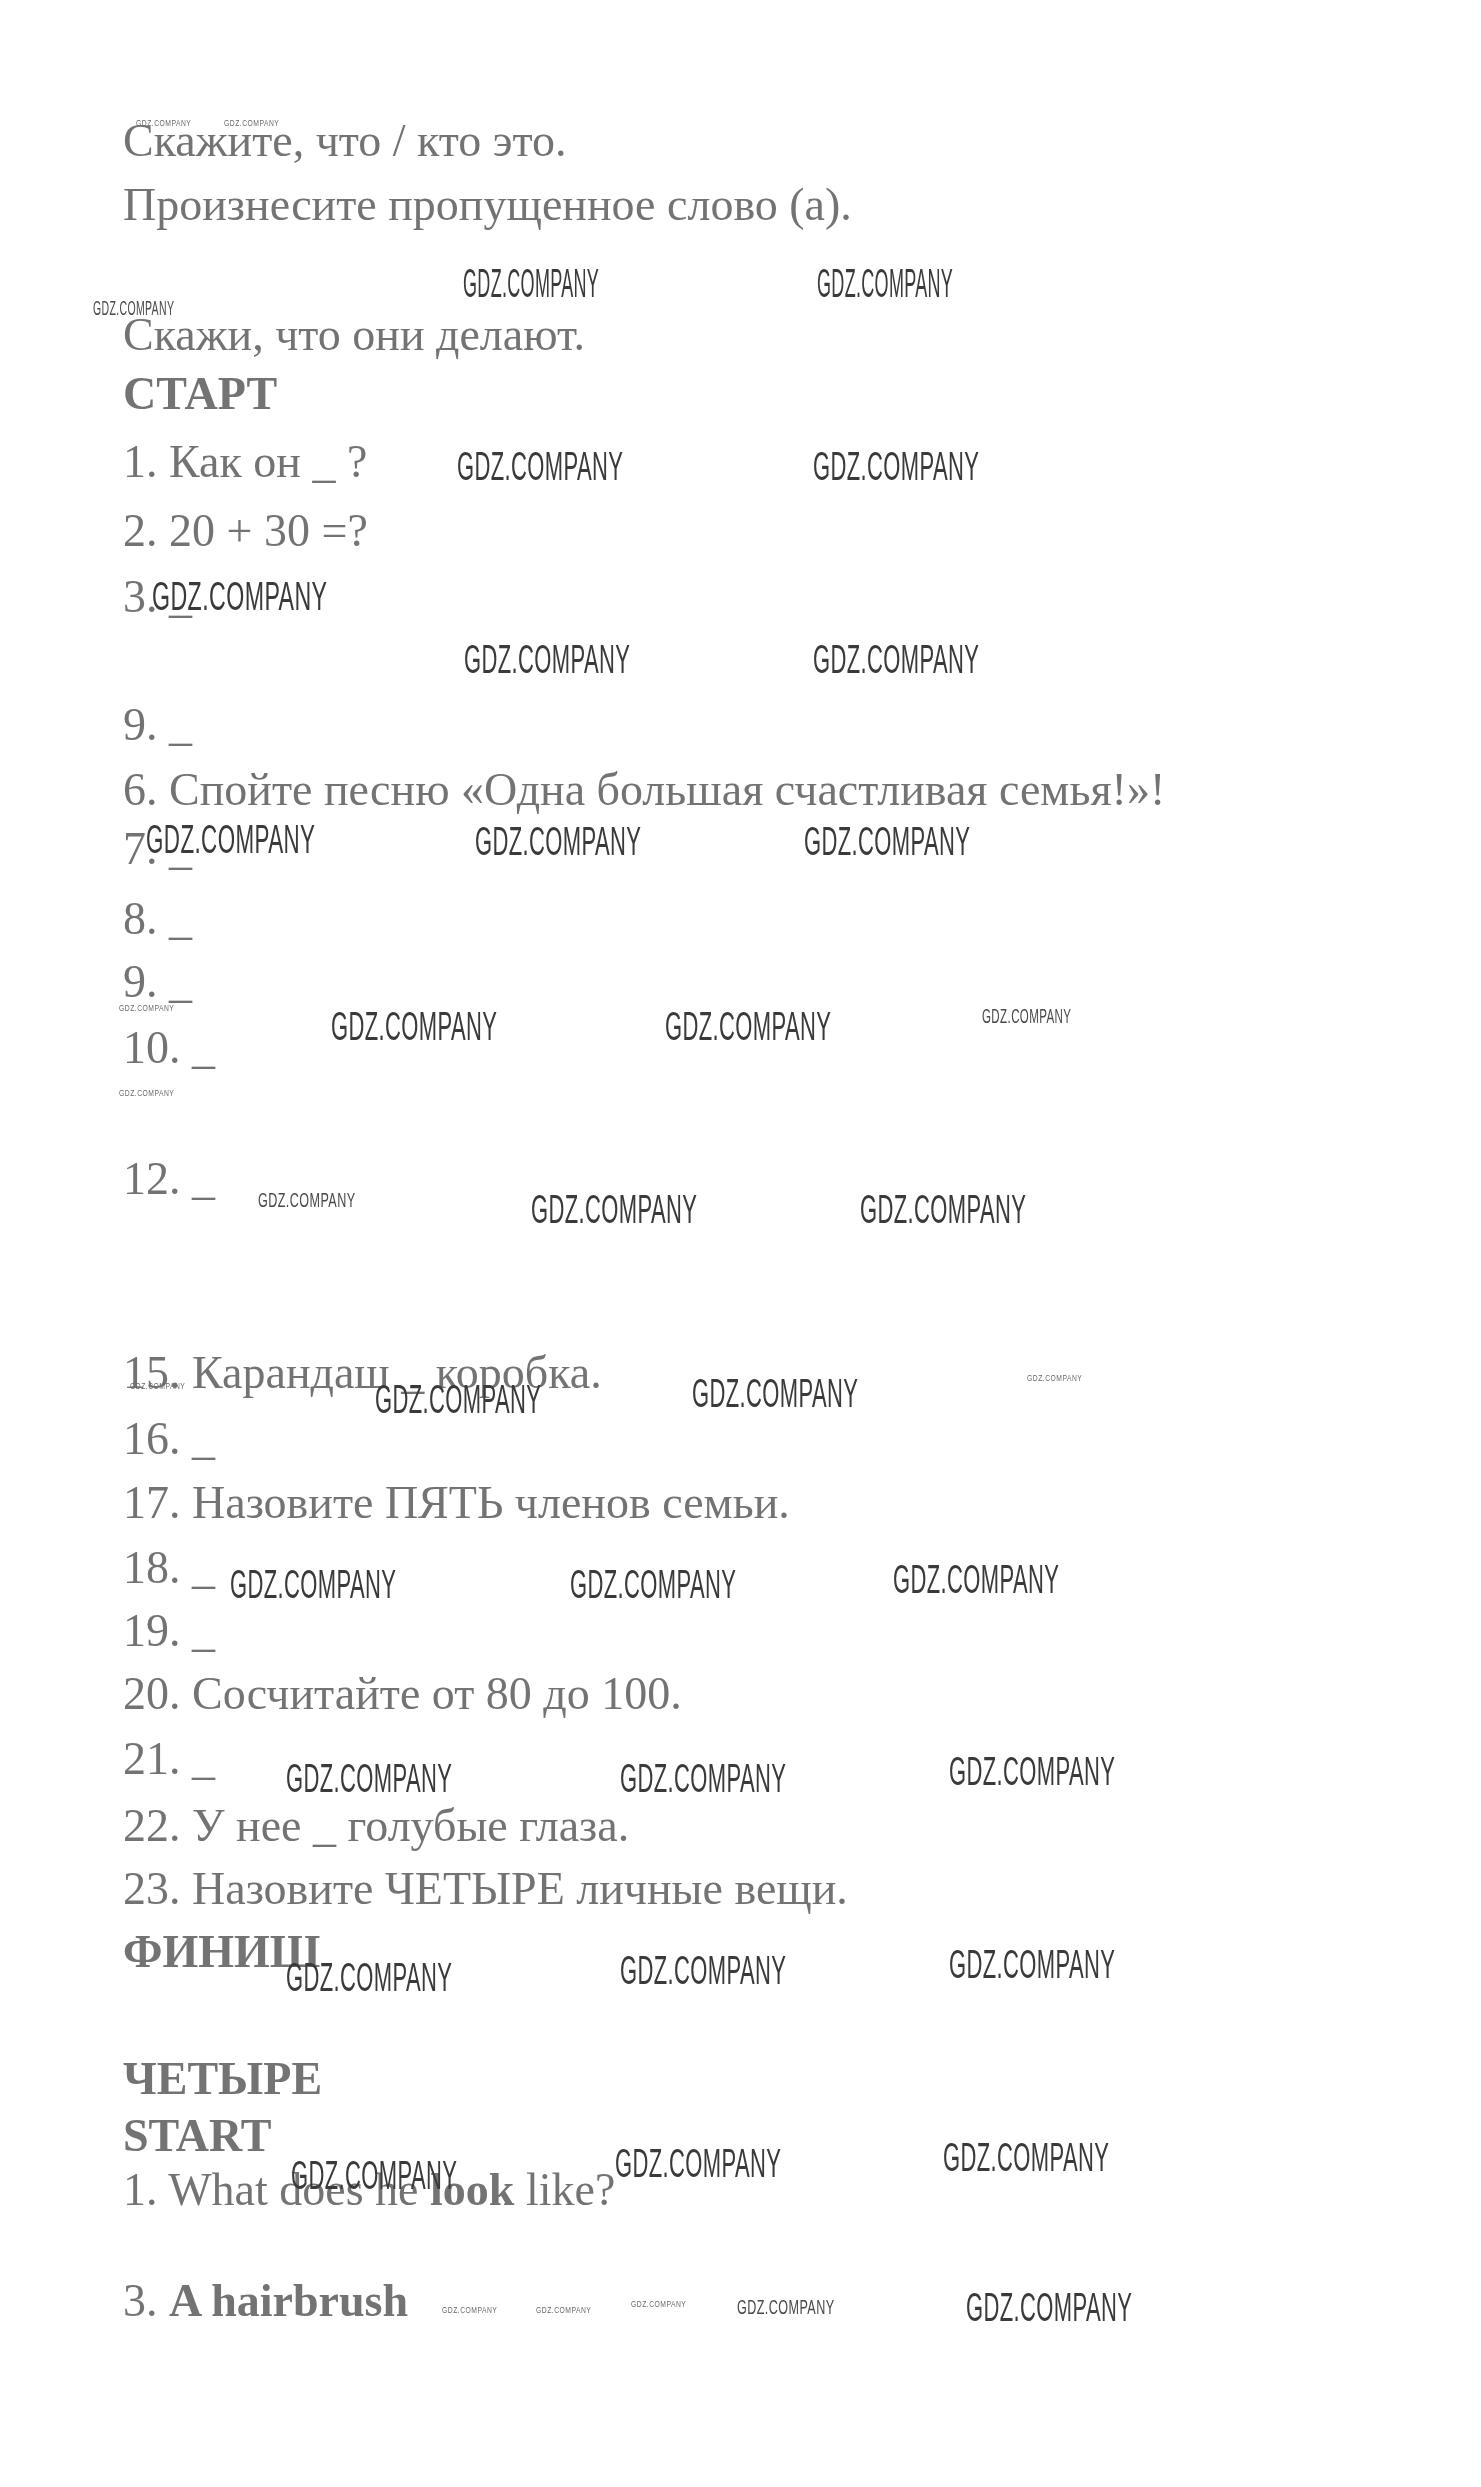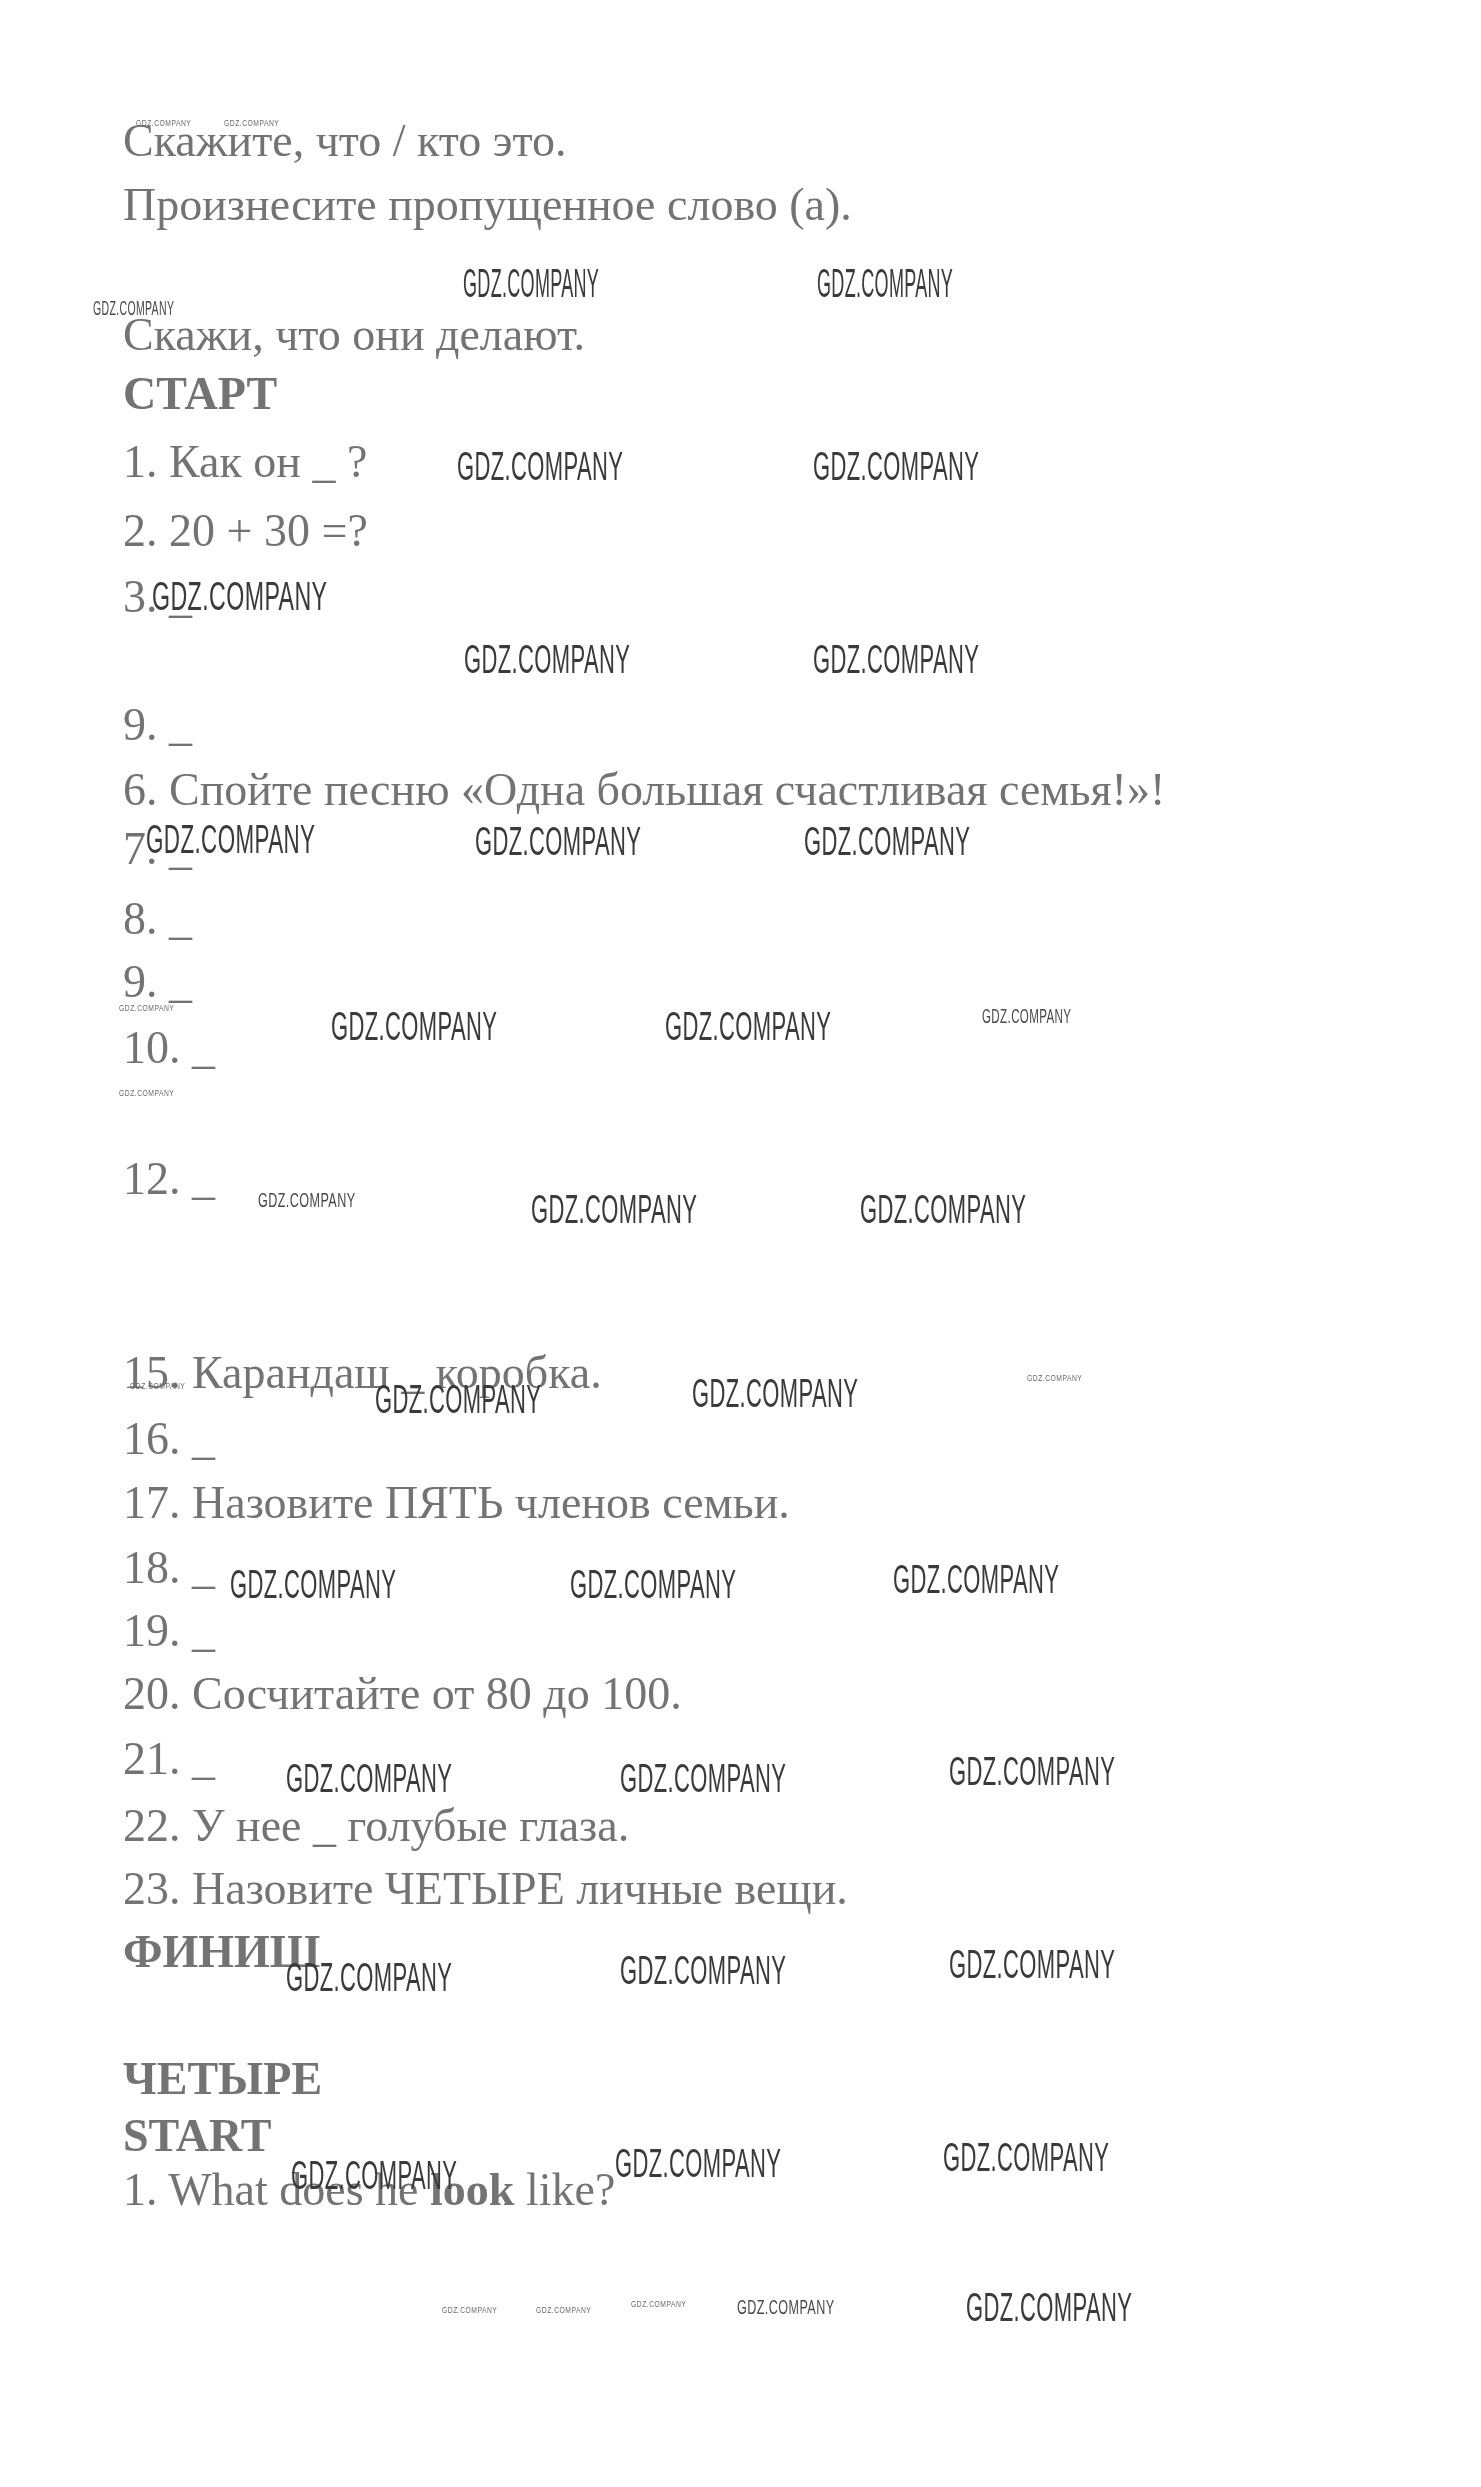--- a/index.html
+++ b/index.html
@@ -62,20 +62,21 @@
   <div class="line" style="top:1667px"><span>20. Сосчитайте от 80 до 100.</span></div>
   <div class="line" style="top:1732px"><span>21. _</span></div>
   <div class="line" style="top:1799px"><span>22. У нее _ голубые глаза.</span></div>
   <div class="line" style="top:1862px"><span>23. Назовите ЧЕТЫРЕ личные вещи.</span></div>
 
   <div class="line bold" style="top:1925px"><span>ФИНИШ</span></div>
   <div class="line bold" style="top:2052px"><span>ЧЕТЫРЕ</span></div>
   <div class="line bold" style="top:2109px"><span>START</span></div>
 
   <div class="line" style="top:2163px"><span>1. What does he </span><span class="b">look</span><span> like?</span></div>
+  <div class="line" style="top:2274px"><span>3. </span><span class="b">A hairbrush</span></div>
 
   <span class="wm wm-xs" style="left:136px;top:117px;transform:scaleX(0.7)">GDZ.COMPANY</span>
   <span class="wm wm-xs" style="left:224px;top:117px;transform:scaleX(0.7)">GDZ.COMPANY</span>
   <span class="wm wm-m" style="left:463px;top:261px;transform:scaleX(0.45)">GDZ.COMPANY</span>
   <span class="wm wm-m" style="left:817px;top:261px;transform:scaleX(0.45)">GDZ.COMPANY</span>
   <span class="wm wm-s" style="left:93px;top:296px;transform:scaleX(0.5)">GDZ.COMPANY</span>
   <span class="wm wm-m" style="left:457px;top:444px;transform:scaleX(0.55)">GDZ.COMPANY</span>
   <span class="wm wm-m" style="left:813px;top:444px;transform:scaleX(0.55)">GDZ.COMPANY</span>
   <span class="wm wm-m" style="left:152px;top:574px;transform:scaleX(0.58)">GDZ.COMPANY</span>
   <span class="wm wm-m" style="left:464px;top:637px;transform:scaleX(0.55)">GDZ.COMPANY</span>

